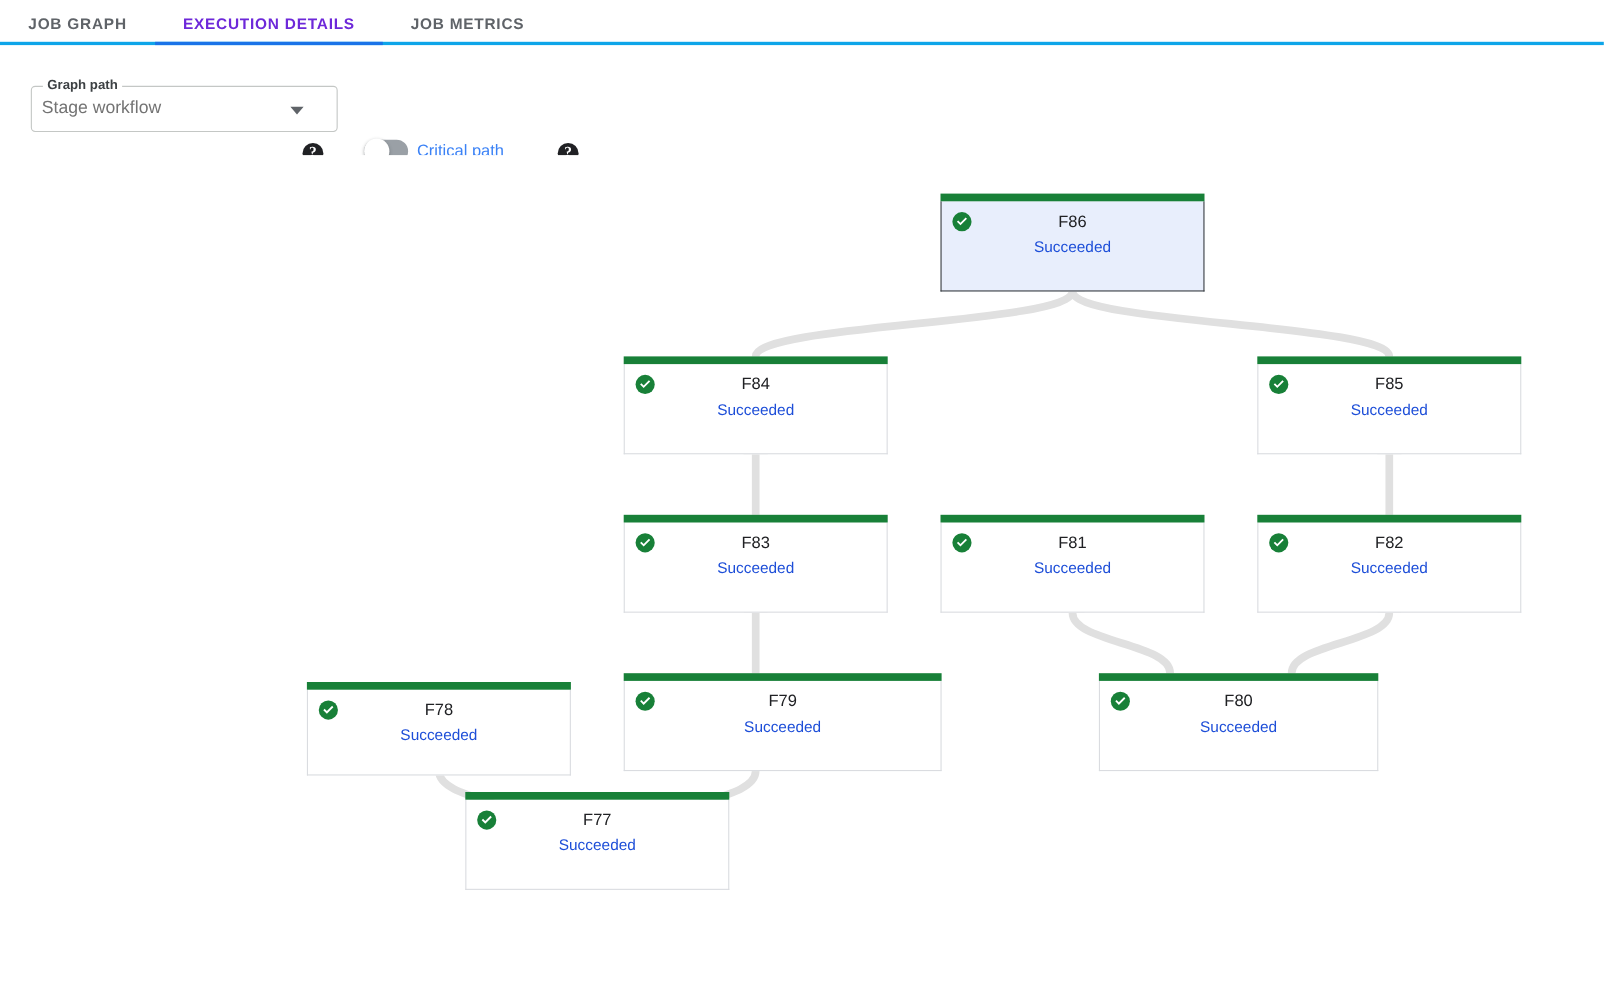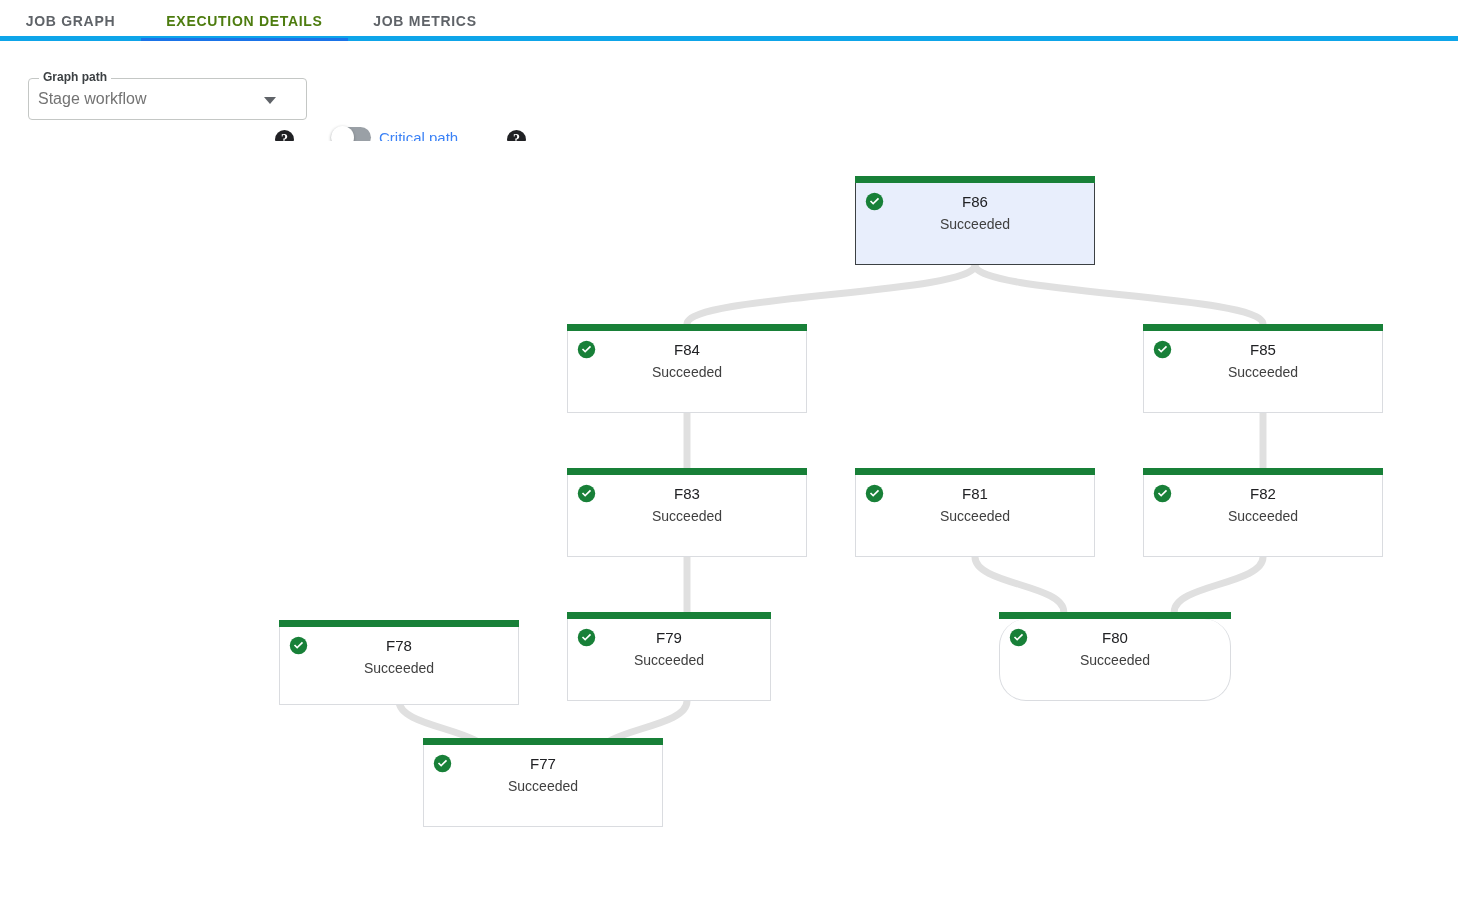--- a/index.html
+++ b/index.html
@@ -8,31 +8,31 @@
     width: 1458px; height: 907px;
     background: #ffffff;
     font-family: "Liberation Sans", sans-serif;
     overflow: hidden;
   }
 
   
   #tab-bar {
     position: absolute; left: 0; top: 0;
     width: 1458px; height: 41px;
-    border-bottom: 5px solid #0ea5e9;
+    border-bottom: 3px solid #0ea5e9;
     background: #ffffff;
   }
   .tab {
     position: absolute; top: 0; height: 41px;
     display: flex; align-items: center; justify-content: center;
     font-size: 14px; font-weight: 600; letter-spacing: 0.7px;
     color: #5f6368; cursor: pointer; user-select: none;
     text-transform: uppercase;
   }
-  .tab.active { color: #4d7c0f; }
+  .tab.active { color: #6d28d9; }
   .tab-underline {
     position: absolute; bottom: 0; left: 0; right: 0;
     height: 3px; background: #1a73e8;
   }
 
   
   #toolbar { position: absolute; left: 0; top: 41px; width: 1458px; height: 100px; }
 
   #graph-view-select {
     position: absolute; left: 28px; top: 37px;
@@ -119,21 +119,21 @@
     width: 19px; height: 19px;
   }
   .node-title {
     position: absolute; left: 0; right: 0; top: 9px;
     text-align: center; font-size: 15px; font-weight: 400;
     color: #202124; line-height: 19px;
   }
   .node-status-text {
     position: absolute; left: 0; right: 0; top: 32px;
     text-align: center; font-size: 14px;
-    color: #404040; line-height: 18px;
+    color: #1d4ed8; line-height: 18px;
   }
 </style>
 </head>
 <body>
 
 <div id="tab-bar">
     <div class="tab" style="left: 12px; width: 117px;">
       <span>JOB GRAPH</span>
     </div>
     <div class="tab active" style="left: 141px; width: 207px;">
@@ -240,39 +240,39 @@
     </div>
     <div class="node" style="left: 279px; top: 486px; width: 240px; height: 78px;">
       <div class="node-topbar"></div>
       <div class="node-status-icon"><svg viewBox="0 0 24 24" width="19" height="19">
           <circle cx="12" cy="12" r="11" fill="#188038"></circle>
           <path d="M10.3 16.2 6.2 12.1l1.5-1.5 2.6 2.6 6-6 1.5 1.5z" fill="#ffffff"></path>
         </svg></div>
       <div class="node-title">F78</div>
       <div class="node-status-text">Succeeded</div>
     </div>
-    <div class="node" style="left: 567px; top: 478px; width: 204px; height: 82px;">
+    <div class="node" style="left: 567px; top: 478px; width: 289px; height: 82px;">
       <div class="node-topbar"></div>
       <div class="node-status-icon"><svg viewBox="0 0 24 24" width="19" height="19">
           <circle cx="12" cy="12" r="11" fill="#188038"></circle>
           <path d="M10.3 16.2 6.2 12.1l1.5-1.5 2.6 2.6 6-6 1.5 1.5z" fill="#ffffff"></path>
         </svg></div>
       <div class="node-title">F79</div>
       <div class="node-status-text">Succeeded</div>
     </div>
-    <div class="node" style="left: 999px; top: 478px; width: 232px; height: 82px; border-radius: 27px;">
+    <div class="node" style="left: 999px; top: 478px; width: 254px; height: 82px;">
       <div class="node-topbar"></div>
       <div class="node-status-icon"><svg viewBox="0 0 24 24" width="19" height="19">
           <circle cx="12" cy="12" r="11" fill="#188038"></circle>
           <path d="M10.3 16.2 6.2 12.1l1.5-1.5 2.6 2.6 6-6 1.5 1.5z" fill="#ffffff"></path>
         </svg></div>
       <div class="node-title">F80</div>
       <div class="node-status-text">Succeeded</div>
     </div>
-    <div class="node" style="left: 423px; top: 604px; width: 240px; height: 82px;">
+    <div class="node" style="left: 423px; top: 586px; width: 240px; height: 82px;">
       <div class="node-topbar"></div>
       <div class="node-status-icon"><svg viewBox="0 0 24 24" width="19" height="19">
           <circle cx="12" cy="12" r="11" fill="#188038"></circle>
           <path d="M10.3 16.2 6.2 12.1l1.5-1.5 2.6 2.6 6-6 1.5 1.5z" fill="#ffffff"></path>
         </svg></div>
       <div class="node-title">F77</div>
       <div class="node-status-text">Succeeded</div>
     </div>
   </div>
 

